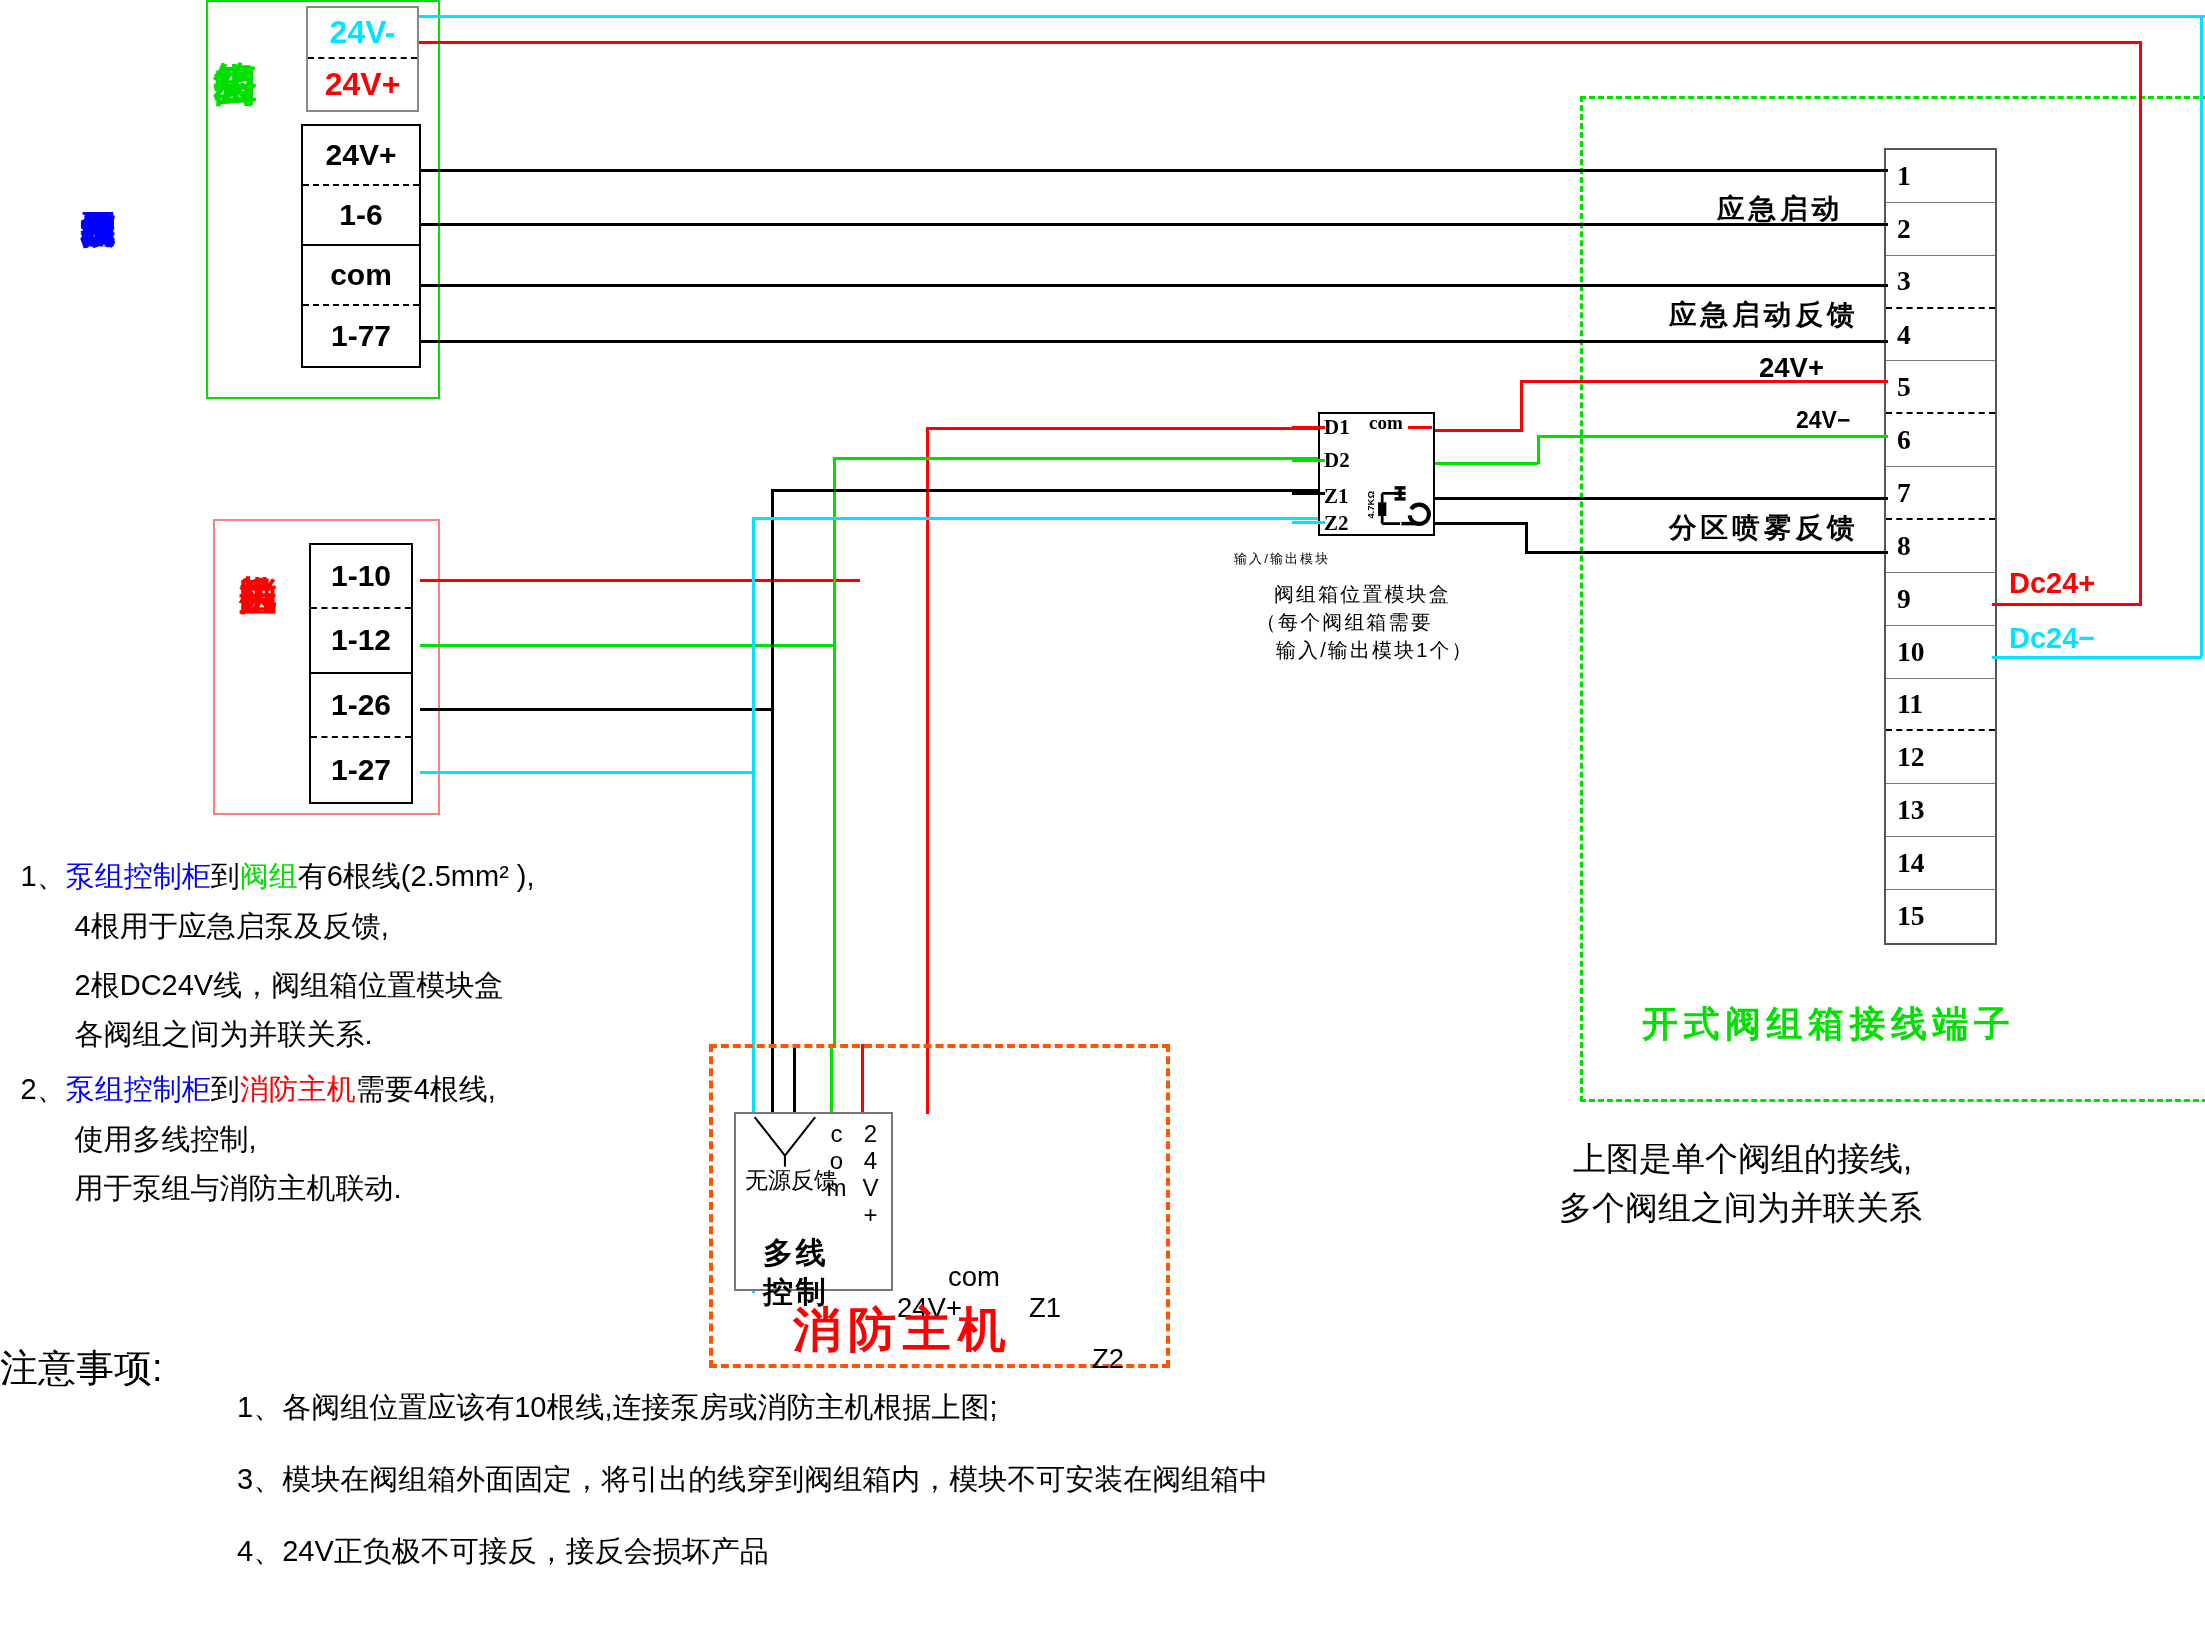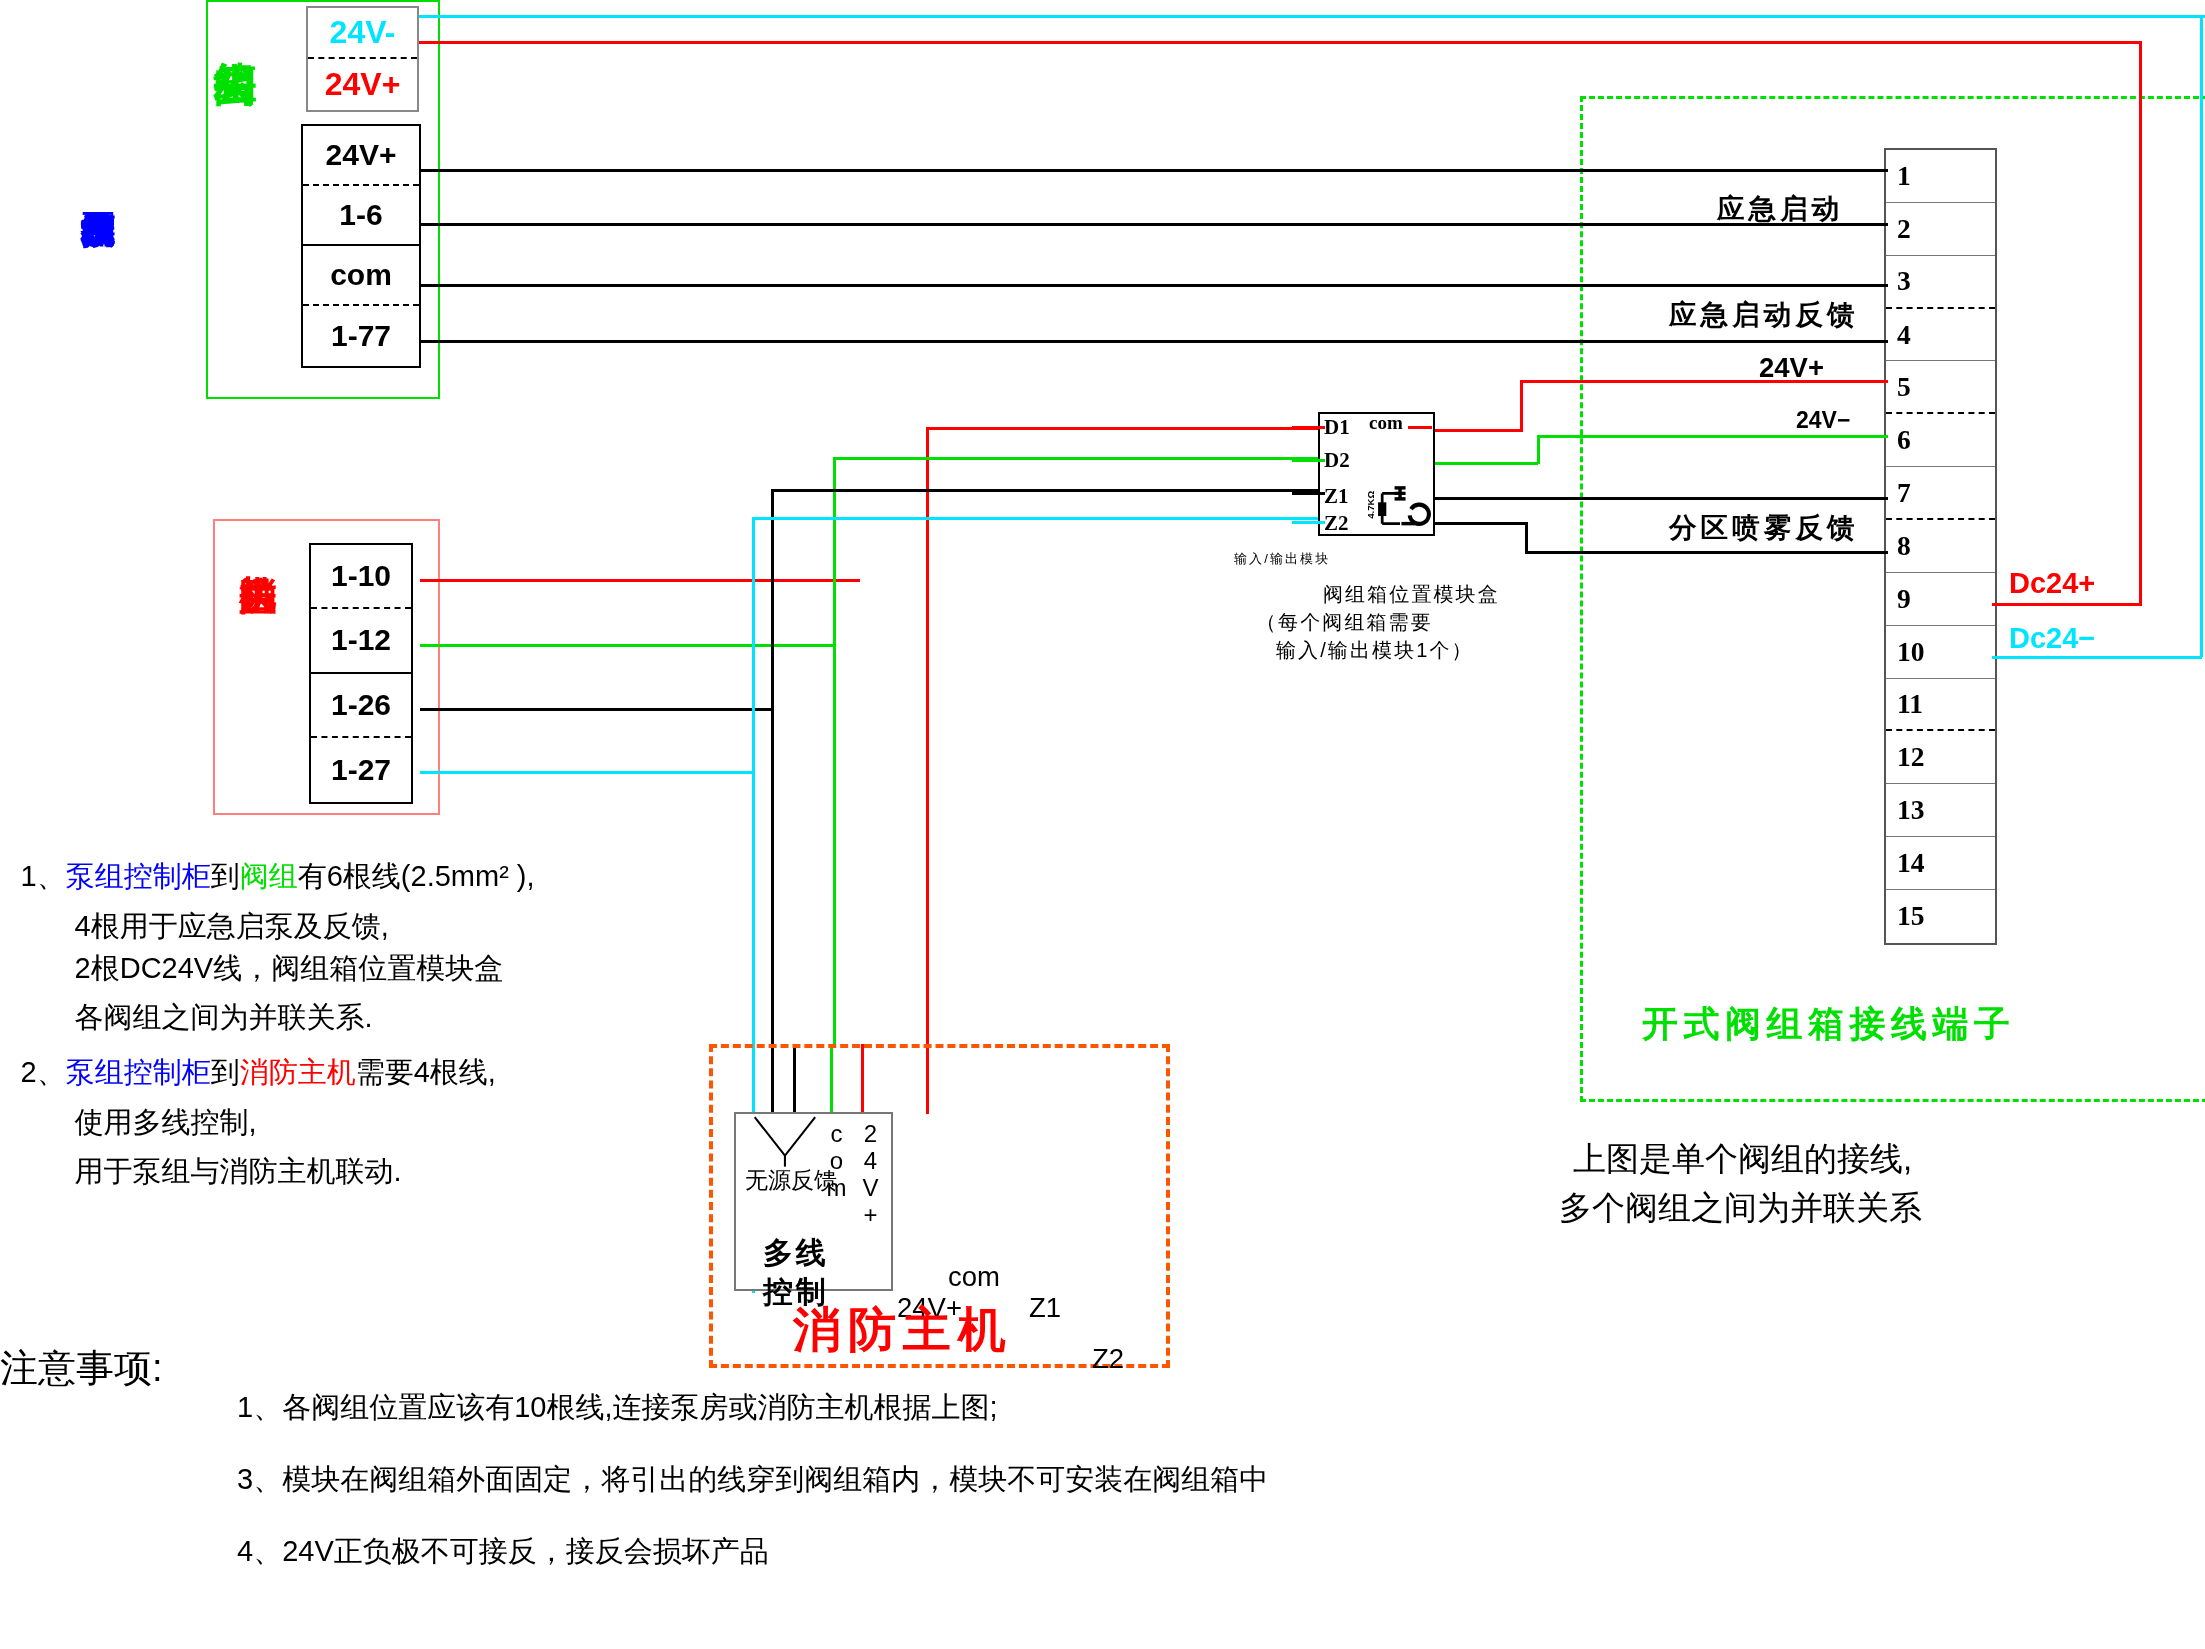--- a/index.html
+++ b/index.html
@@ -215,21 +215,21 @@
   <path d="M60 62 L80 62" stroke="#000" stroke-width="5" fill="none"></path>
 </svg>
 
 <div class="wire hw red" style="left:1292px;top:426px;width:33px;"></div>
 <div class="wire hw green" style="left:1292px;top:459px;width:33px;"></div>
 <div class="wire hw black" style="left:1292px;top:492px;width:33px;"></div>
 <div class="wire hw cyan" style="left:1292px;top:521px;width:33px;"></div>
 <div class="wire hw red" style="left:1408px;top:426px;width:24px;"></div>
 
 <div class="lbl sans" style="left:1234px;top:550px;font-size:13px;letter-spacing:2.1px;">输入/输出模块</div>
-<div class="lbl sans" style="left:1323px;top:581px;font-size:20px;letter-spacing:2.1px;">阀组箱位置模块盒</div>
+<div class="lbl sans" style="left:1274px;top:581px;font-size:20px;letter-spacing:2.1px;">阀组箱位置模块盒</div>
 <div class="lbl sans" style="left:1256px;top:609px;font-size:20px;letter-spacing:2.1px;">（每个阀组箱需要</div>
 <div class="lbl sans" style="left:1276px;top:637px;font-size:20px;letter-spacing:2.1px;">输入/输出模块1个）</div>
 
 <div class="lbl b sans" style="left:1717px;top:191px;font-size:27.5px;letter-spacing:4.1px;">应急启动</div>
 <div class="lbl b sans" style="left:1669px;top:297px;font-size:27.5px;letter-spacing:4.1px;">应急启动反馈</div>
 <div class="lbl b sans" style="left:1759px;top:352px;font-size:27.5px;">24V+</div>
 <div class="lbl b sans" style="left:1796px;top:407px;font-size:23px;">24V−</div>
 <div class="lbl b sans" style="left:1669px;top:510px;font-size:27.5px;letter-spacing:4.1px;">分区喷雾反馈</div>
 
 <div class="lbl b sans" style="left:2009px;top:567px;font-size:29px;color:#ff0000;">Dc24+</div>
@@ -258,21 +258,21 @@
 <div class="lbl sans" style="left:1029px;top:1292px;font-size:27.5px;">Z1</div>
 <div class="lbl sans" style="left:1092px;top:1343px;font-size:27.5px;">Z2</div>
 
 <div class="lbl b sans" style="left:793px;top:1298px;font-size:48px;color:#ff0000;letter-spacing:6.9px;">消防主机</div>
 
 <div class="abs" style="left:20.6px;top:862px;width:721px;">
   <div style="font-size:29px;line-height:1.0;">
     <div style="margin-bottom:20.6px;">
       <span>1、</span><span style="color:#0000ff;">泵组控制柜</span><span>到</span><span style="color:#00e000;">阀组</span><span>有6根线(2.5mm² ),</span>
     </div>
-    <div style="margin-left:54px;margin-bottom:13px;">4根用于应急启泵及反馈,</div>
+    <div style="margin-left:54px;margin-bottom:30px;">4根用于应急启泵及反馈,</div>
     <div style="margin-left:54px;margin-bottom:20.6px;">2根DC24V线，阀组箱位置模块盒</div>
     <div style="margin-left:54px;margin-bottom:26px;">各阀组之间为并联关系.</div>
   </div>
   <div style="font-size:29px;line-height:1.0;">
     <div style="margin-bottom:20.6px;">
       <span>2、</span><span style="color:#0000ff;">泵组控制柜</span><span>到</span><span style="color:#ff0000;">消防主机</span><span>需要4根线,</span>
     </div>
     <div style="margin-left:54px;margin-bottom:20.6px;">使用多线控制,</div>
     <div style="margin-left:54px;">用于泵组与消防主机联动.</div>
   </div>

